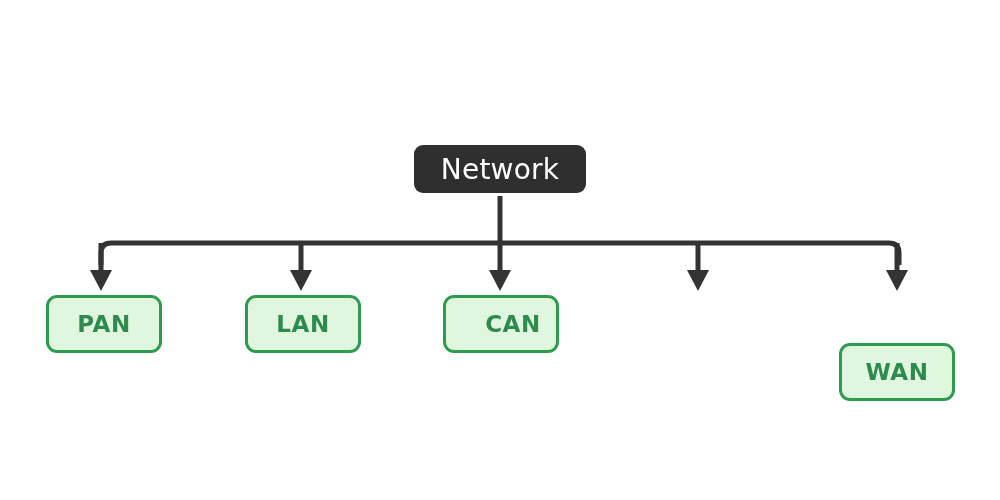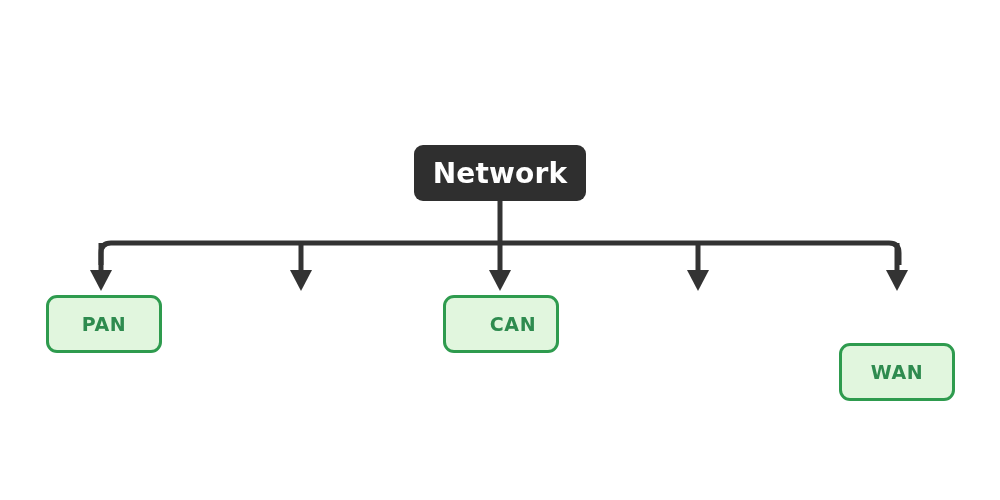--- a/index.html
+++ b/index.html
@@ -30,37 +30,37 @@
     display: flex;
     align-items: center;
     justify-content: center;
     text-align: center;
     white-space: nowrap;
   }
   .node-root {
     left: 414px;
     top: 145px;
     width: 172px;
-    height: 56px;
+    height: 48px;
     background: #2f2f2f;
     border-radius: 9px;
     color: #ffffff;
     font-size: 28px;
-    font-weight: bold;
+    font-weight: normal;
     letter-spacing: 0.2px;
   }
   .node-leaf {
     top: 295px;
     width: 116px;
     height: 58px;
     background: #e1f6de;
     border: 3px solid #2e9b4e;
     border-radius: 11px;
     color: #2e8b4f;
-    font-size: 19px;
+    font-size: 23px;
     font-weight: bold;
     letter-spacing: 0.6px;
   }
   .leaf-0 { left: 46px; }
   .leaf-1 { left: 245px; }
   .leaf-2 { left: 443px; padding-left: 24px; }
   .leaf-3 { left: 641px; }
   .leaf-4 { left: 839px; margin-top: 48px; }
 </style>
 </head>
@@ -87,19 +87,20 @@
       <polygon points="500,291 489,270 511,270"></polygon>
       <polygon points="698,291 687,270 709,270"></polygon>
       <polygon points="897,291 886,270 908,270"></polygon>
     </g>
   </svg>
 
   <div class="node node-root">Network</div>
 
   <div class="node node-leaf leaf-0">PAN</div>
 
+  <div class="node node-leaf leaf-1">LAN</div>
 
   <div class="node node-leaf leaf-2">CAN</div>
 
 
   <div class="node node-leaf leaf-4">WAN</div>
 
 </div>
 
 </body></html>

